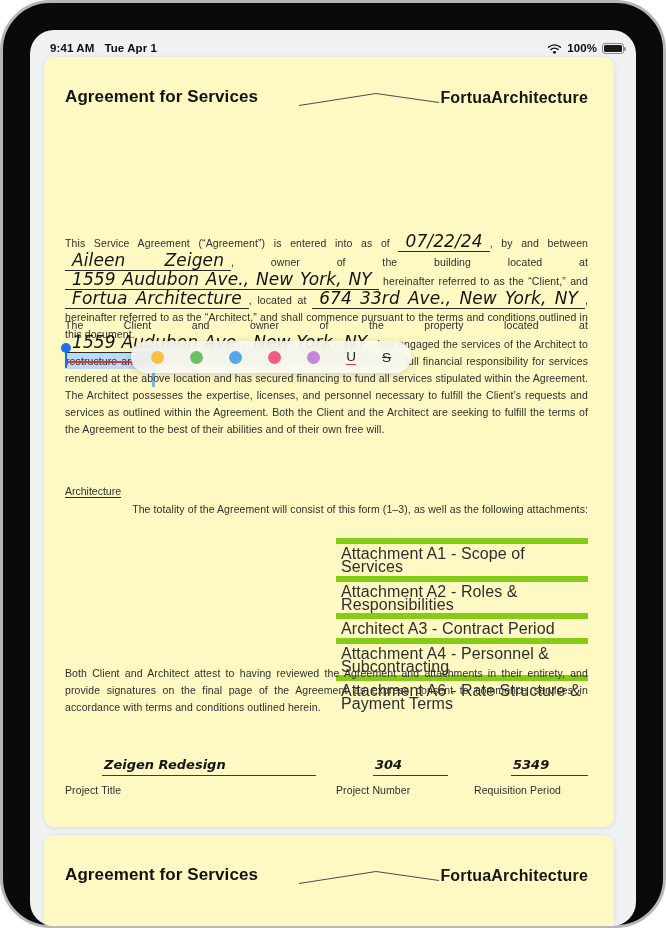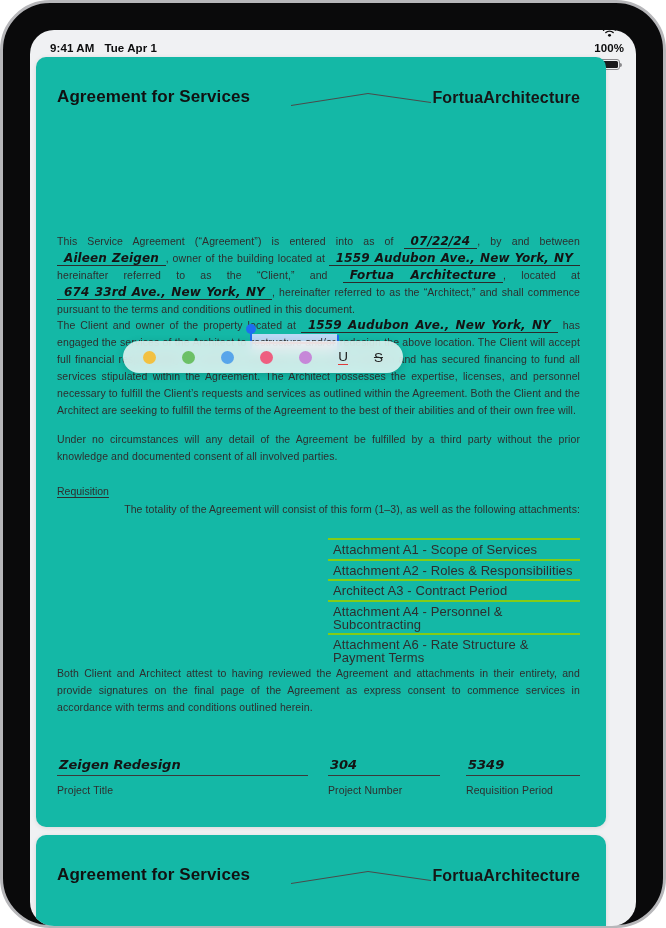--- a/index.html
+++ b/index.html
@@ -16,28 +16,28 @@
     position:absolute;left:27px;top:27px;width:606px;height:896px;
     border-radius:24px;background:#f0f1f3;overflow:hidden;
   }
   
   .status-bar{
     position:absolute;top:9px;left:20px;right:12px;height:18px;
     display:flex;justify-content:space-between;align-items:center;
     font-size:11.5px;font-weight:700;color:#0c0c0d;letter-spacing:.1px;
   }
   .sb-left{display:flex;gap:10px;align-items:center;}
-  .sb-right{display:flex;gap:5px;align-items:center;flex-direction:column;}
+  .sb-right{display:flex;gap:5px;align-items:center;}
   .wifi{width:15px;height:11px;}
   .battery{position:relative;width:22px;height:11px;border:1px solid #8a8a8d;border-radius:3px;box-sizing:border-box;}
   .battery .fill{position:absolute;left:1px;top:1px;bottom:1px;right:1px;background:#1b1b1d;border-radius:1.5px;}
   .battery .nub{position:absolute;right:-3px;top:3px;width:2px;height:4px;background:#8a8a8d;border-radius:0 2px 2px 0;}
   
   .page{
-    position:absolute;left:6px;width:570px;background:#14b8a6;border-radius:10px;
+    position:absolute;left:14px;width:570px;background:#fef9c3;border-radius:10px;
     box-shadow:0 1px 5px rgba(0,0,0,0.10);
   }
   .page1{top:27px;height:770px;}
   .page2{top:805px;height:100px;border-radius:10px;}
   .page-header{
     position:absolute;left:21px;right:26px;top:30px;
     display:flex;justify-content:space-between;align-items:flex-end;
   }
   .doc-title{margin:0;font-size:17px;font-weight:700;color:#111;letter-spacing:.1px;}
   .logo{display:flex;flex-direction:row;align-items:flex-end;}
@@ -47,32 +47,32 @@
   .body-p{
     position:absolute;left:21px;right:26px;margin:0;
     font-size:10.5px;line-height:17px;color:#2e2e2e;letter-spacing:.1px;
     text-align:justify;
   }
   .p1{top:176px;}
   .p2{top:260px;}
   .p3{top:374px;}
   .p4{top:608px;text-align:justify;}
   .hw{
-    font-family:"DejaVu Sans",sans-serif;font-style:italic;font-weight:700;
-    font-size:12px;color:#141414;padding:0 7px;border-bottom:1.2px solid #2b2b2b;
+    font-family:"DejaVu Sans",sans-serif;font-style:italic;font-weight:400;
+    font-size:17px;color:#141414;padding:0 7px;border-bottom:1.2px solid #2b2b2b;
     white-space:nowrap;
   }
   
   .attach-head{position:absolute;left:21px;top:428px;font-size:10.5px;color:#2e2e2e;}
   .attach-head span{text-decoration:underline;text-underline-offset:2px;}
   .attach-intro{position:absolute;left:21px;right:26px;top:444px;margin:0;font-size:10.5px;line-height:17px;color:#2e2e2e;letter-spacing:.1px;text-align:right;}
   .attach-table{position:absolute;left:292px;width:252px;top:481px;}
   .attach-row{
-    border-top:2px solid #84cc16;padding:3px 0 2.5px 5px;
-    font-size:13px;line-height:13px;color:#2e2e2e;letter-spacing:.1px;
+    border-top:6px solid #84cc16;padding:3px 0 2.5px 5px;
+    font-size:16px;line-height:13px;color:#2e2e2e;letter-spacing:.1px;
   }
   
   .sel-wrap{position:relative;white-space:nowrap;}
   .sel-text{
     padding:2px 1px;
     text-decoration:line-through;text-decoration-thickness:1.5px;
   }
   .sel-start{position:absolute;left:-4px;top:-12px;width:10px;height:10px;border-radius:50%;z-index:2;}
   .sel-start::after{content:"";position:absolute;left:4px;top:8px;width:2px;height:17px;background:inherit;}
   .sel-caret{position:absolute;right:-2px;top:-1px;width:2px;height:17px;z-index:2;}
@@ -91,21 +91,21 @@
   .tb-s{font-size:13.5px;color:#222;text-decoration:line-through;cursor:pointer;}
   
   .fields{position:absolute;left:0;right:0;top:700px;}
   .field-group{position:absolute;}
   .f1{left:21px;width:251px;}
   .f2{left:292px;width:112px;}
   .f3{left:430px;width:114px;}
   .fval{
     font-family:"DejaVu Sans",sans-serif;font-style:italic;font-weight:700;
     font-size:13px;color:#141414;border-bottom:1.2px solid #3a3a3a;
-    padding:0 0 2px 2px;height:16px;
+    padding:0 0 2px 2px;height:16px;margin-left:37px;
   }
   .flabel{margin-top:8px;font-size:10.5px;color:#2e2e2e;letter-spacing:.1px;}
 </style>
 </head>
 <body>
 
 <div class="device">
   <div class="screen">
 
     <div class="status-bar">
@@ -136,23 +136,22 @@
             <path d="M1 13.5 L78 1.5 L141 10.5" fill="none" stroke="#4a4a4a" stroke-width="1"></path>
           </svg>
           <span class="logo-text">FortuaArchitecture</span>
         </div>
       </div>
 
       <p class="body-p p1"><span>This Service Agreement (“Agreement”) is entered into as of </span><span class="hw">07/22/24</span><span>, by and between </span><span class="hw">Aileen Zeigen</span><span>, owner of the building located at </span><span class="hw">1559 Audubon Ave., New York, NY</span><span> hereinafter referred to as the “Client,” and </span><span class="hw">Fortua Architecture</span><span>, located at </span><span class="hw">674 33rd Ave., New York, NY</span><span>, hereinafter referred to as the “Architect,” and shall commence pursuant to the terms and conditions outlined in this document.</span></p>
 
       <p class="body-p p2"><span>The Client and owner of the property located at </span><span class="hw">1559 Audubon Ave., New York, NY</span><span> has engaged the services of the Architect to </span><span class="sel-wrap"><span class="sel-start" style="background: rgb(30, 110, 240);"></span><span class="sel-text" style="background: rgb(188, 217, 246); text-decoration-color: rgb(210, 59, 53);">restructure and/or</span><span class="sel-caret" style="background: rgb(30, 110, 240);"></span><span class="sel-stem" style="background: rgb(30, 110, 240);"></span></span><span> redesign the above location. The Client will accept full financial responsibility for services rendered at the above location and has secured financing to fund all services stipulated within the Agreement. The Architect possesses the expertise, licenses, and personnel necessary to fulfill the Client’s requests and services as outlined within the Agreement. Both the Client and the Architect are seeking to fulfill the terms of the Agreement to the best of their abilities and of their own free will.</span></p>
 
-      <p class="body-p p3">Under no circumstances will any detail of the Agreement be fulfilled by a third party without the prior knowledge and documented consent of all involved parties.</p>
-
-      <div class="attach-head"><span>Requisition</span></div>
+
+      <div class="attach-head"><span>Architecture</span></div>
       <p class="attach-intro">The totality of the Agreement will consist of this form (1–3), as well as the following attachments:</p>
 
       <div class="attach-table">
         <div class="attach-row">Attachment A1 - Scope of Services</div>
         <div class="attach-row">Attachment A2 - Roles &amp; Responsibilities</div>
         <div class="attach-row">Architect A3 - Contract Period</div>
         <div class="attach-row">Attachment A4 - Personnel &amp; Subcontracting</div>
         <div class="attach-row">Attachment A6 - Rate Structure &amp; Payment Terms</div>
       </div>
 

